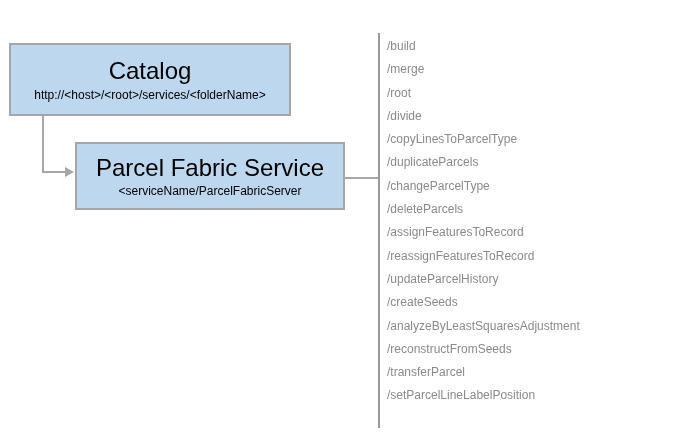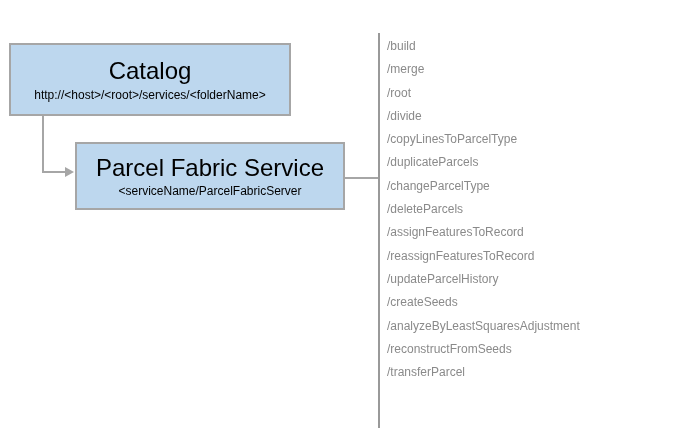--- a/index.html
+++ b/index.html
@@ -107,15 +107,16 @@
     <div>/duplicateParcels</div>
     <div>/changeParcelType</div>
     <div>/deleteParcels</div>
     <div>/assignFeaturesToRecord</div>
     <div>/reassignFeaturesToRecord</div>
     <div>/updateParcelHistory</div>
     <div>/createSeeds</div>
     <div>/analyzeByLeastSquaresAdjustment</div>
     <div>/reconstructFromSeeds</div>
     <div>/transferParcel</div>
+    <div>/setParcelLineLabelPosition</div>
   </div>
 
 </div>
 
 </body></html>

